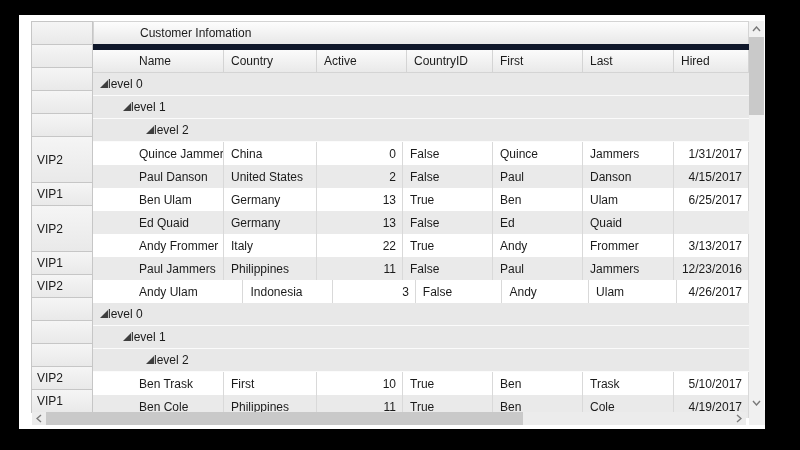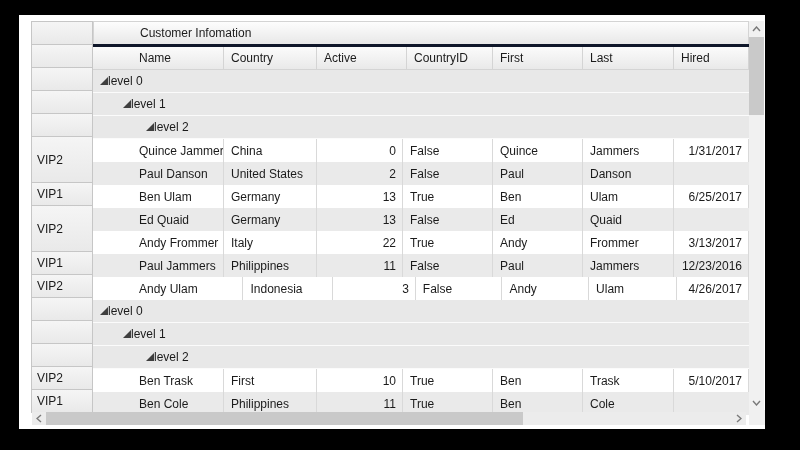--- a/index.html
+++ b/index.html
@@ -26,21 +26,21 @@
   }
   
   .content{position:absolute;left:74px;top:6px;width:656px;}
   .stacked-header{
     box-sizing:border-box;height:23px;
     background:linear-gradient(180deg,#fdfdfd,#e8e8e8);
     border:1px solid #d4d4d4;border-bottom:none;
     display:flex;align-items:center;padding-left:46px;
     font-size:12px;color:#1b1b1b;
   }
-  .header-row{display:flex;height:23px;border-top:3px solid #0f172a;}
+  .header-row{display:flex;height:23px;border-top:6px solid #0f172a;}
   .hcell{
     box-sizing:border-box;height:23px;
     background:linear-gradient(180deg,#fbfbfb,#e9e9e9);
     border-right:1px solid #d4d4d4;border-bottom:1px solid #d4d4d4;
     display:flex;align-items:center;padding-left:7px;
     font-size:12px;color:#1b1b1b;white-space:nowrap;overflow:hidden;
   }
   .hcell.c-name{padding-left:46px;}
   .row{display:flex;height:23px;background:#ffffff;}
   .row.alt{background:#eaeaea;}
@@ -153,20 +153,21 @@
           <div class="cell" style="width: 91px;">Jammers</div>
           <div class="cell num" style="width: 75px;">1/31/2017</div>
         </div>
         <div class="row alt">
           <div class="cell c-name" style="width: 131px;">Paul Danson</div>
           <div class="cell" style="width: 93px;">United States</div>
           <div class="cell num" style="width: 86px;">2</div>
           <div class="cell" style="width: 90px;">False</div>
           <div class="cell" style="width: 90px;">Paul</div>
           <div class="cell" style="width: 91px;">Danson</div>
+          <div class="cell num" style="width: 75px;">4/15/2017</div>
         </div>
         <div class="row">
           <div class="cell c-name" style="width: 131px;">Ben Ulam</div>
           <div class="cell" style="width: 93px;">Germany</div>
           <div class="cell num" style="width: 86px;">13</div>
           <div class="cell" style="width: 90px;">True</div>
           <div class="cell" style="width: 90px;">Ben</div>
           <div class="cell" style="width: 91px;">Ulam</div>
           <div class="cell num" style="width: 75px;">6/25/2017</div>
         </div>
@@ -226,20 +227,21 @@
           <div class="cell" style="width: 91px;">Trask</div>
           <div class="cell num" style="width: 75px;">5/10/2017</div>
         </div>
         <div class="row alt">
           <div class="cell c-name" style="width: 131px;">Ben Cole</div>
           <div class="cell" style="width: 93px;">Philippines</div>
           <div class="cell num" style="width: 86px;">11</div>
           <div class="cell" style="width: 90px;">True</div>
           <div class="cell" style="width: 90px;">Ben</div>
           <div class="cell" style="width: 91px;">Cole</div>
+          <div class="cell num" style="width: 75px;">4/19/2017</div>
         </div>
       </div>
   </div>
 
   <div class="vsb">
     <div class="sb-arrow top">
       <svg width="9" height="6" viewBox="0 0 9 6">
           <polyline points="1,5 4.5,1 8,5" fill="none" stroke="#7a7a7a" stroke-width="1.4"></polyline>
         </svg>
     </div>

